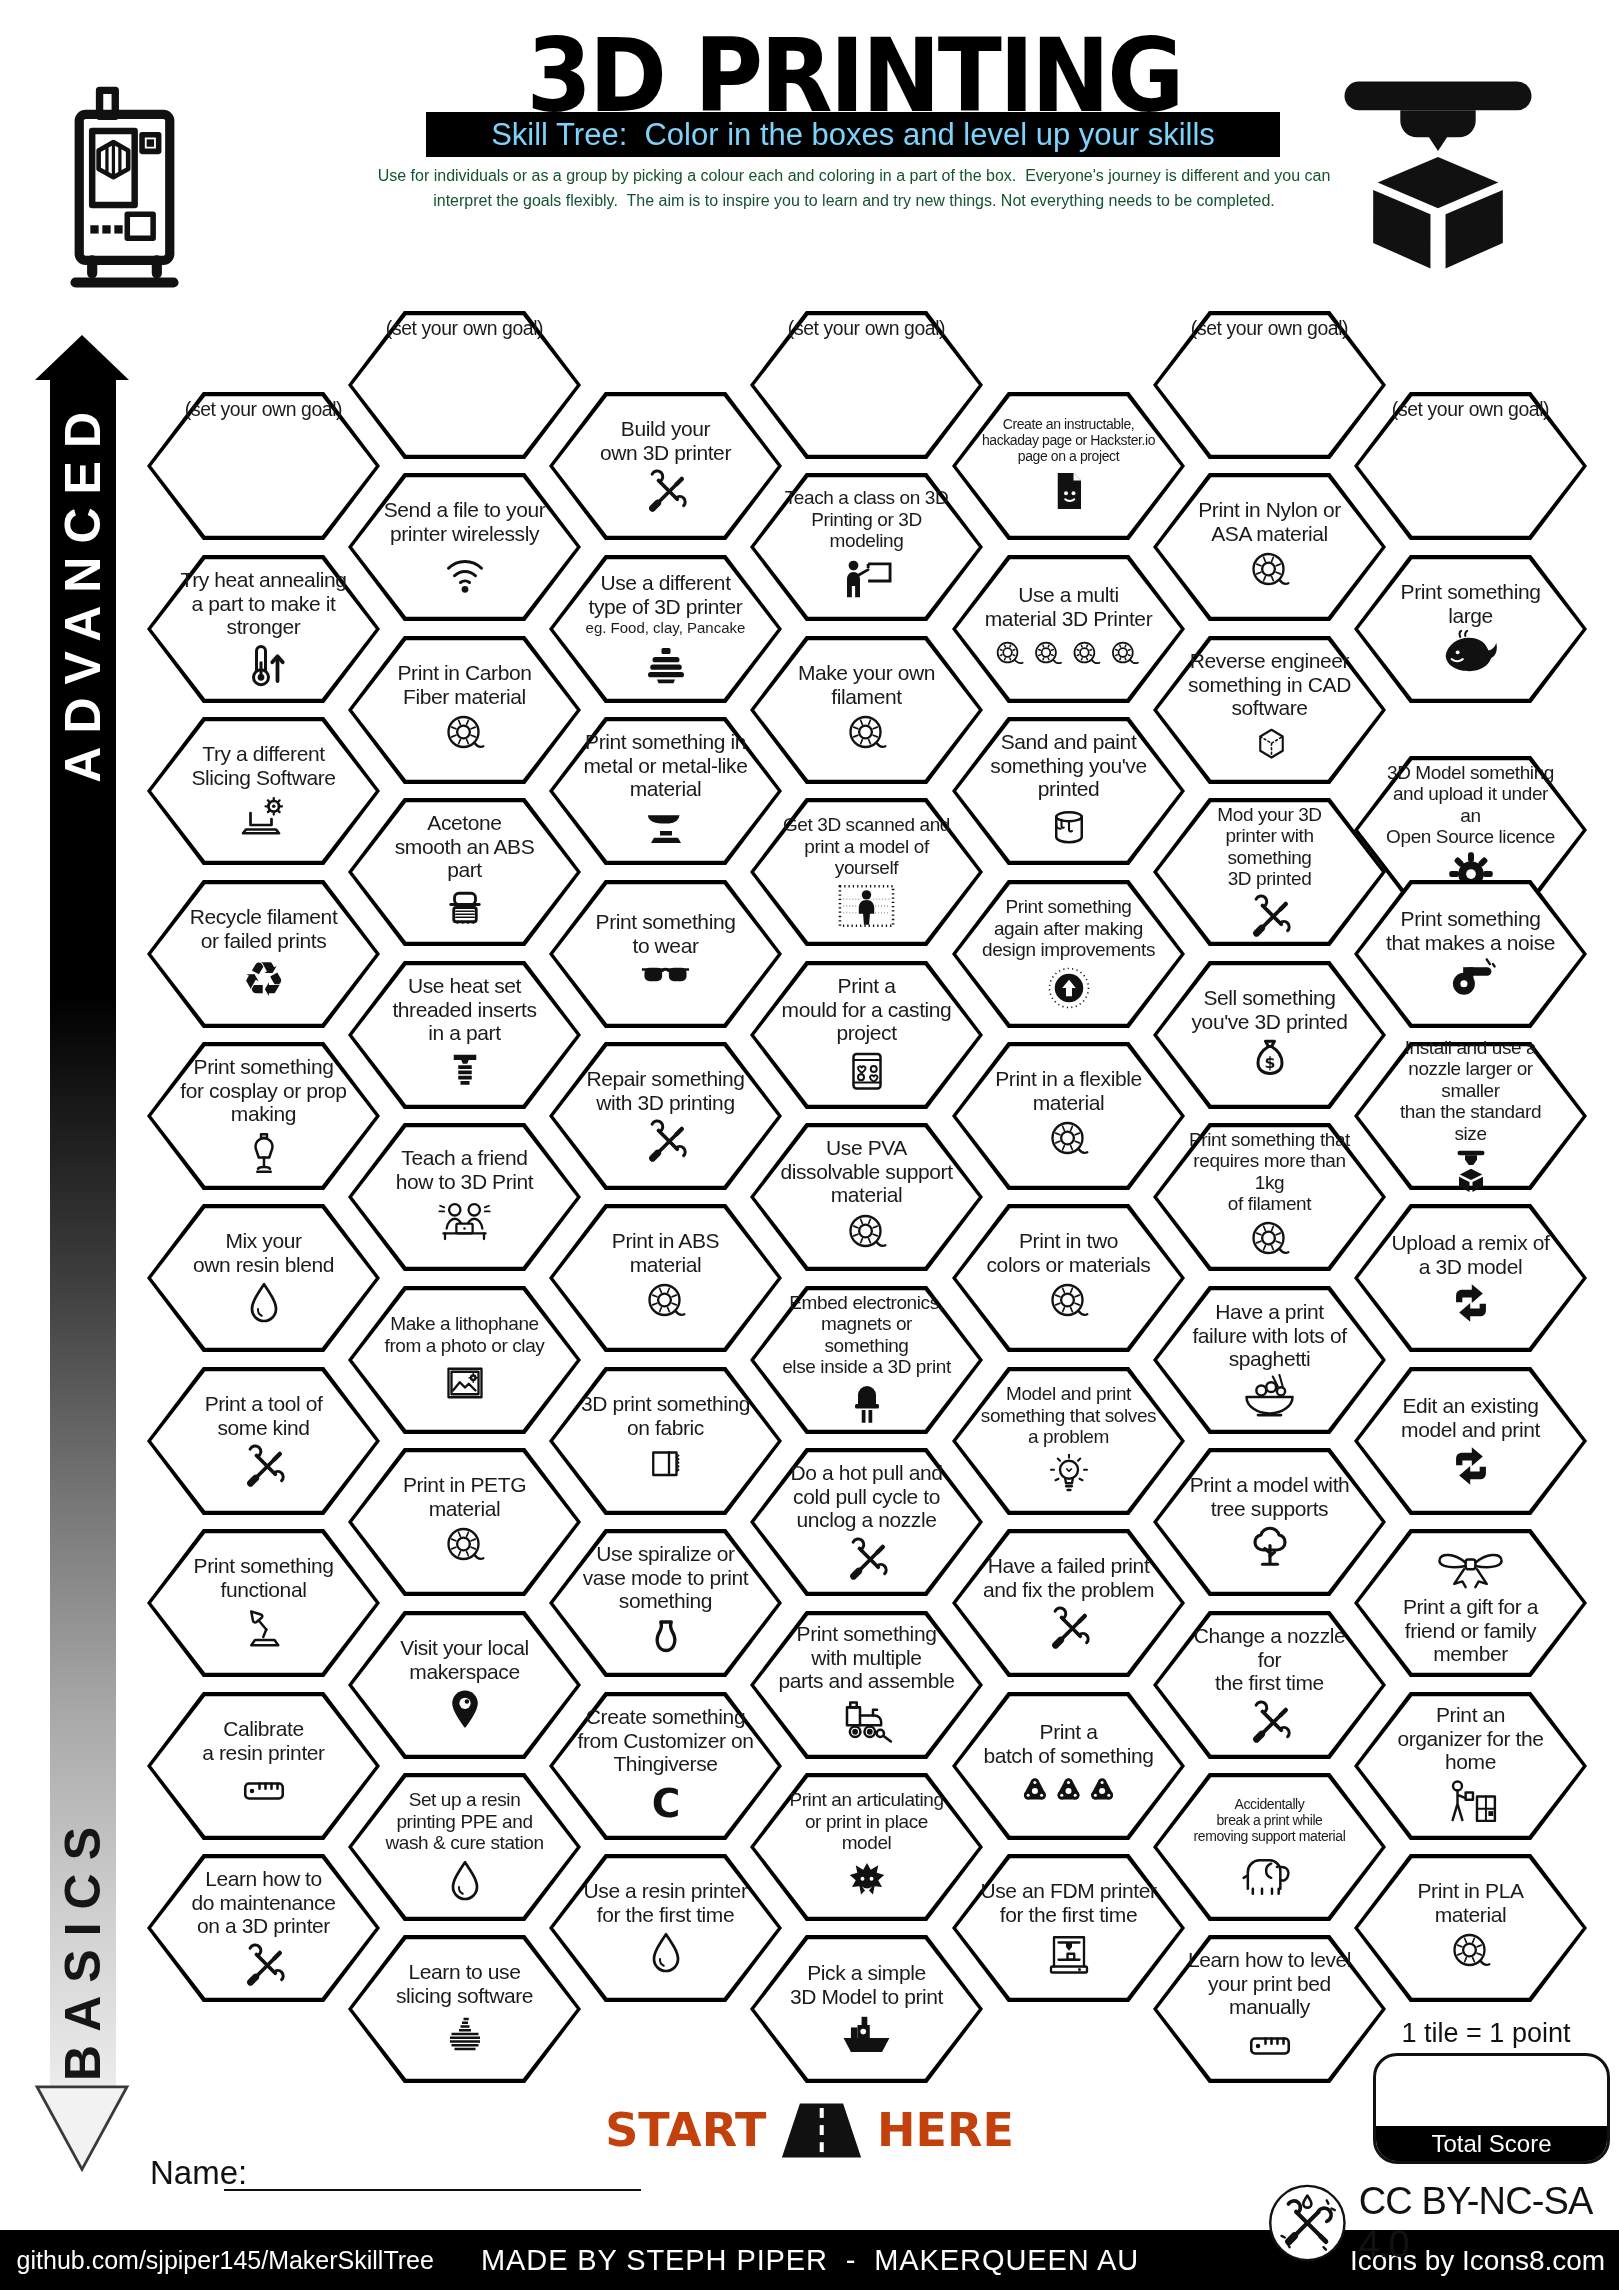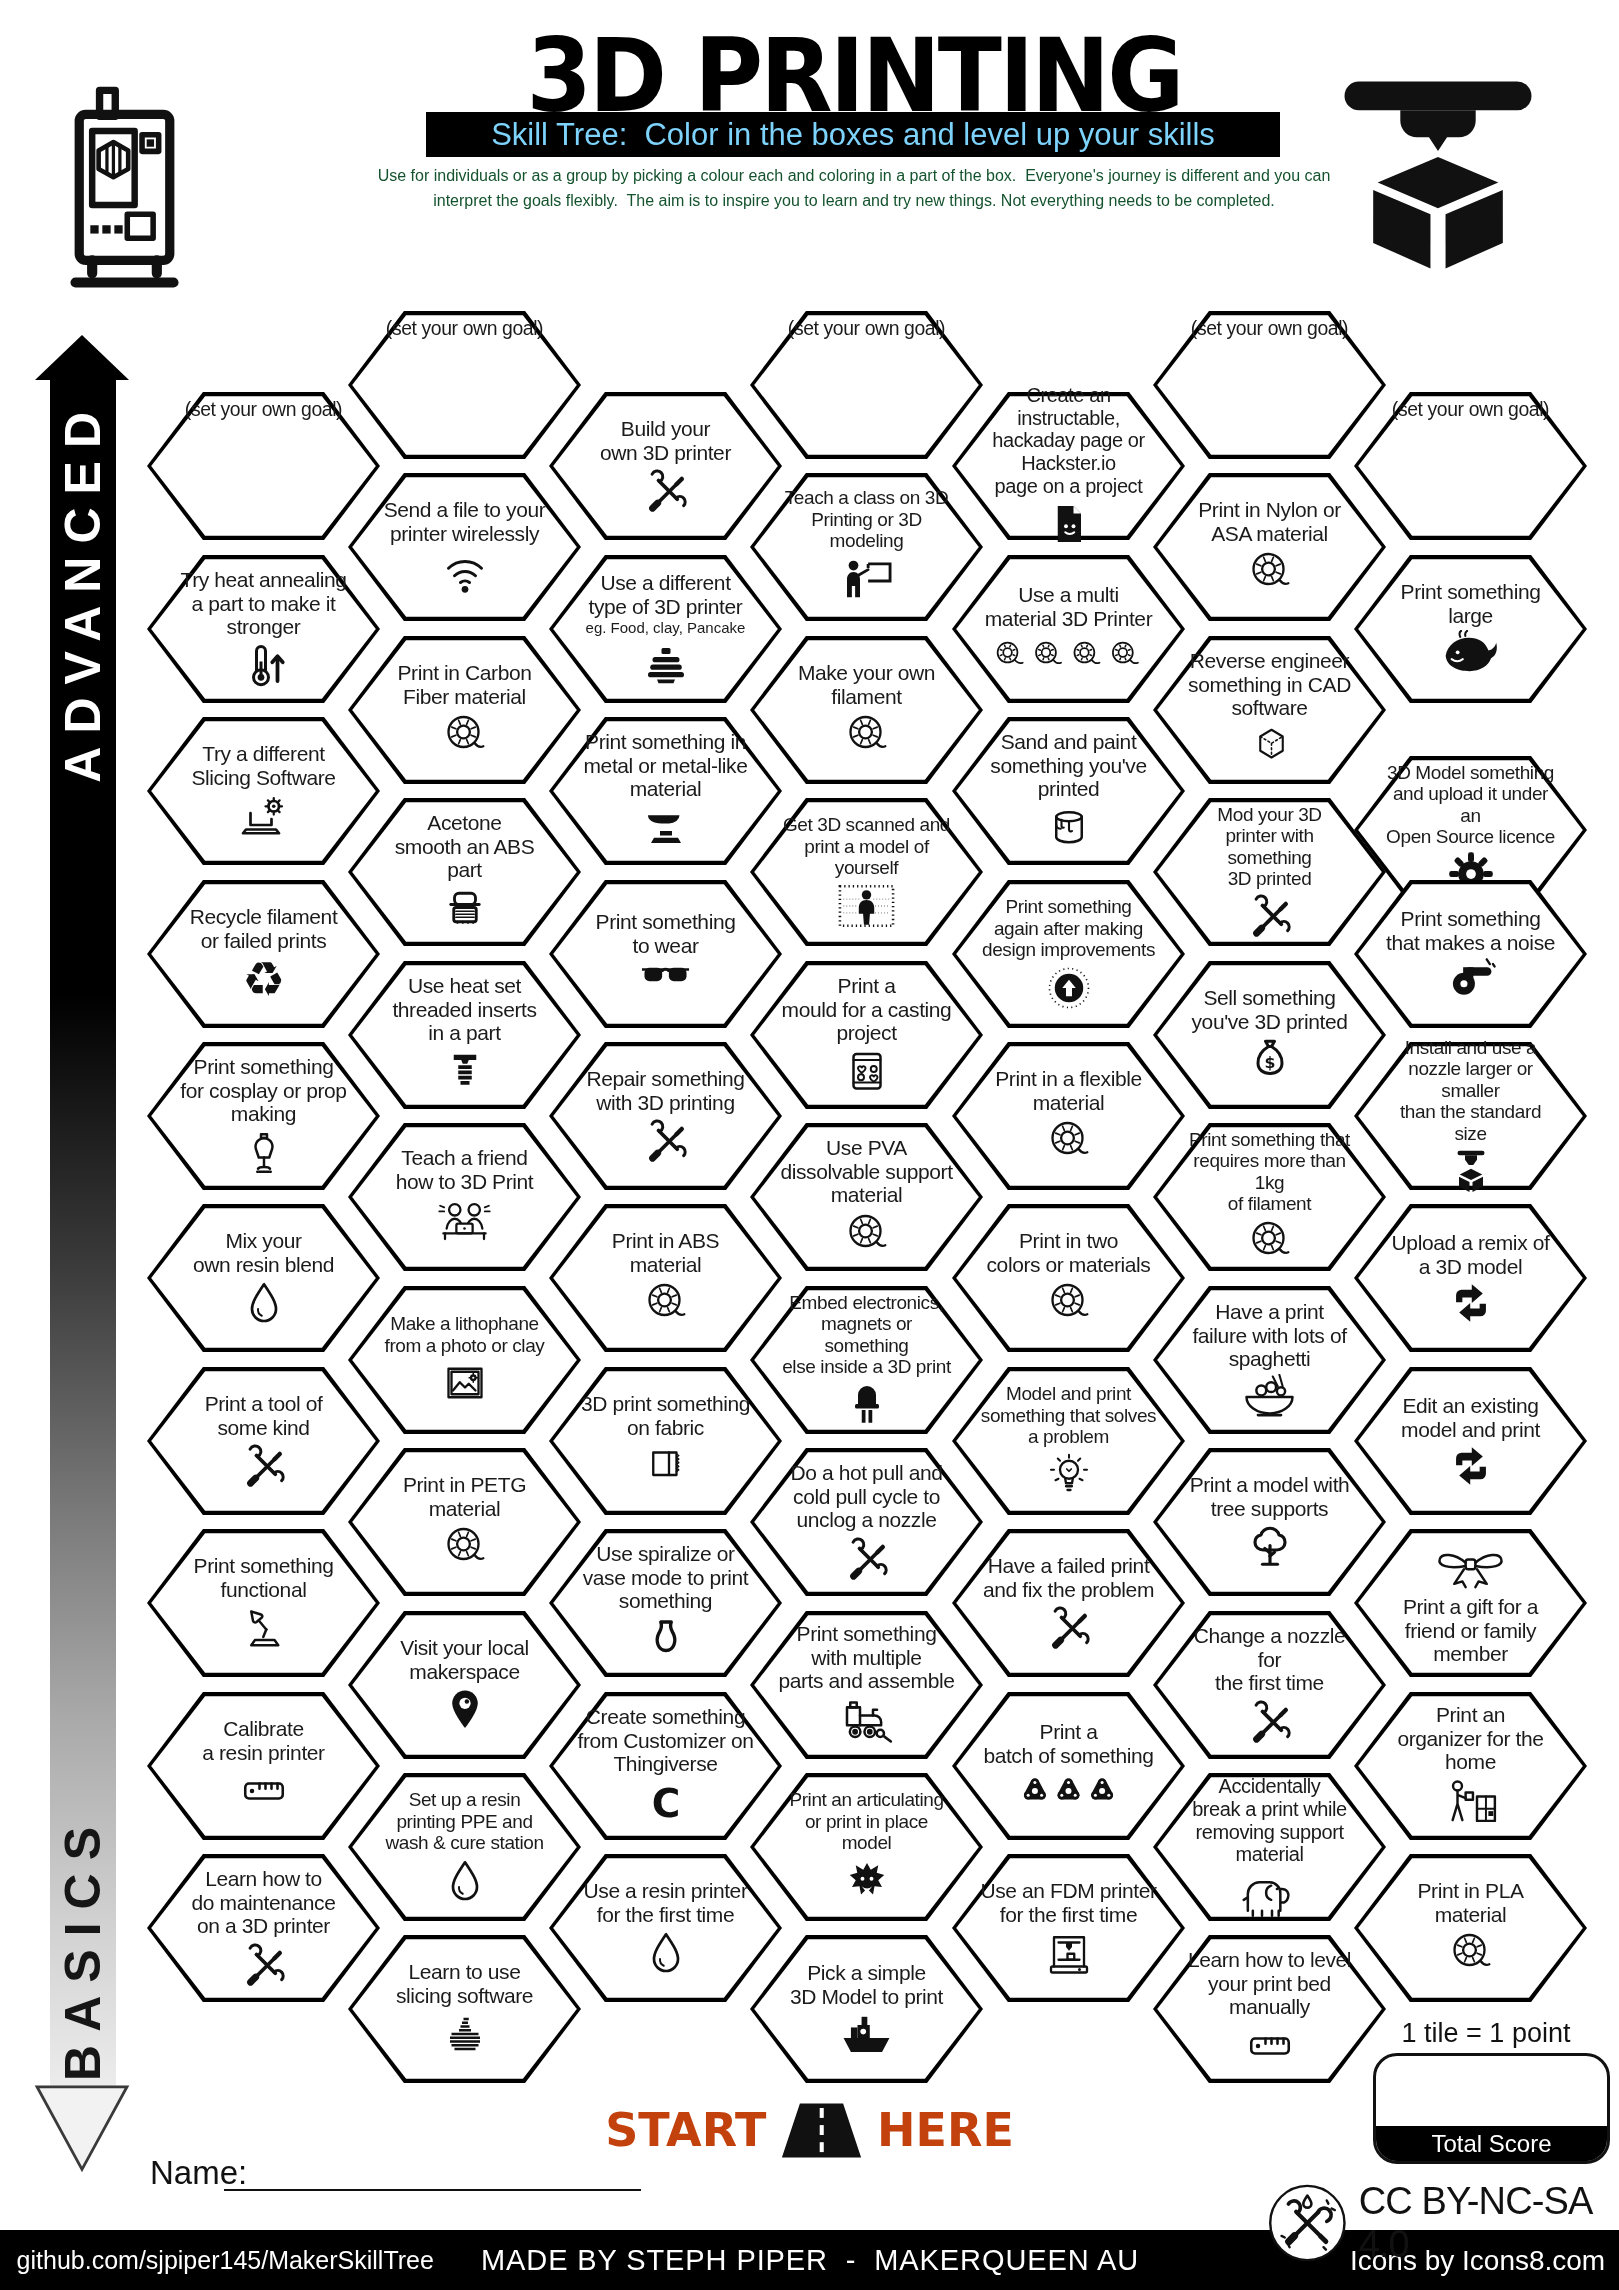--- a/index.html
+++ b/index.html
@@ -39,21 +39,21 @@
   #grid{position:absolute;inset:0;}
   .hex{position:absolute;width:233px;height:148px;}
   .hex-border,.hex-fill{position:absolute;
      clip-path:polygon(0% 50%,24% 0%,76% 0%,100% 50%,76% 100%,24% 100%);}
   .hex-border{inset:0;background:#000;}
   .hex-fill{inset:4.2px;background:#fff;}
   .hex-content{position:absolute;inset:7.4px 28px;display:flex;flex-direction:column;
      align-items:center;justify-content:center;gap:2.8px;text-align:center;}
   .hex-label{white-space:pre-line;font-size:21px;line-height:1.13;letter-spacing:-0.4px;color:#1b1b1b;}
   .hex.s .hex-label{font-size:19px;}
-  .hex.xs .hex-label{font-size:20px;}
+  .hex.xs .hex-label{font-size:14px;}
   .hex-sub{font-size:15px;margin-top:-2.8px;color:#1b1b1b;}
   .hex.goal .hex-content{justify-content:flex-start;padding-top:0;}
   .hex.goal .hex-label{font-size:19.4px;}
   .hex-icon{display:flex;align-items:center;justify-content:center;}
   .hex-icon svg{display:block;}
 
   
   .start{position:absolute;left:551px;top:2095px;width:517px;height:70px;display:flex;
          align-items:center;justify-content:center;gap:14.8px;}
   .start .word{font-size:46px;font-weight:800;letter-spacing:0px;color:#c2410c;

